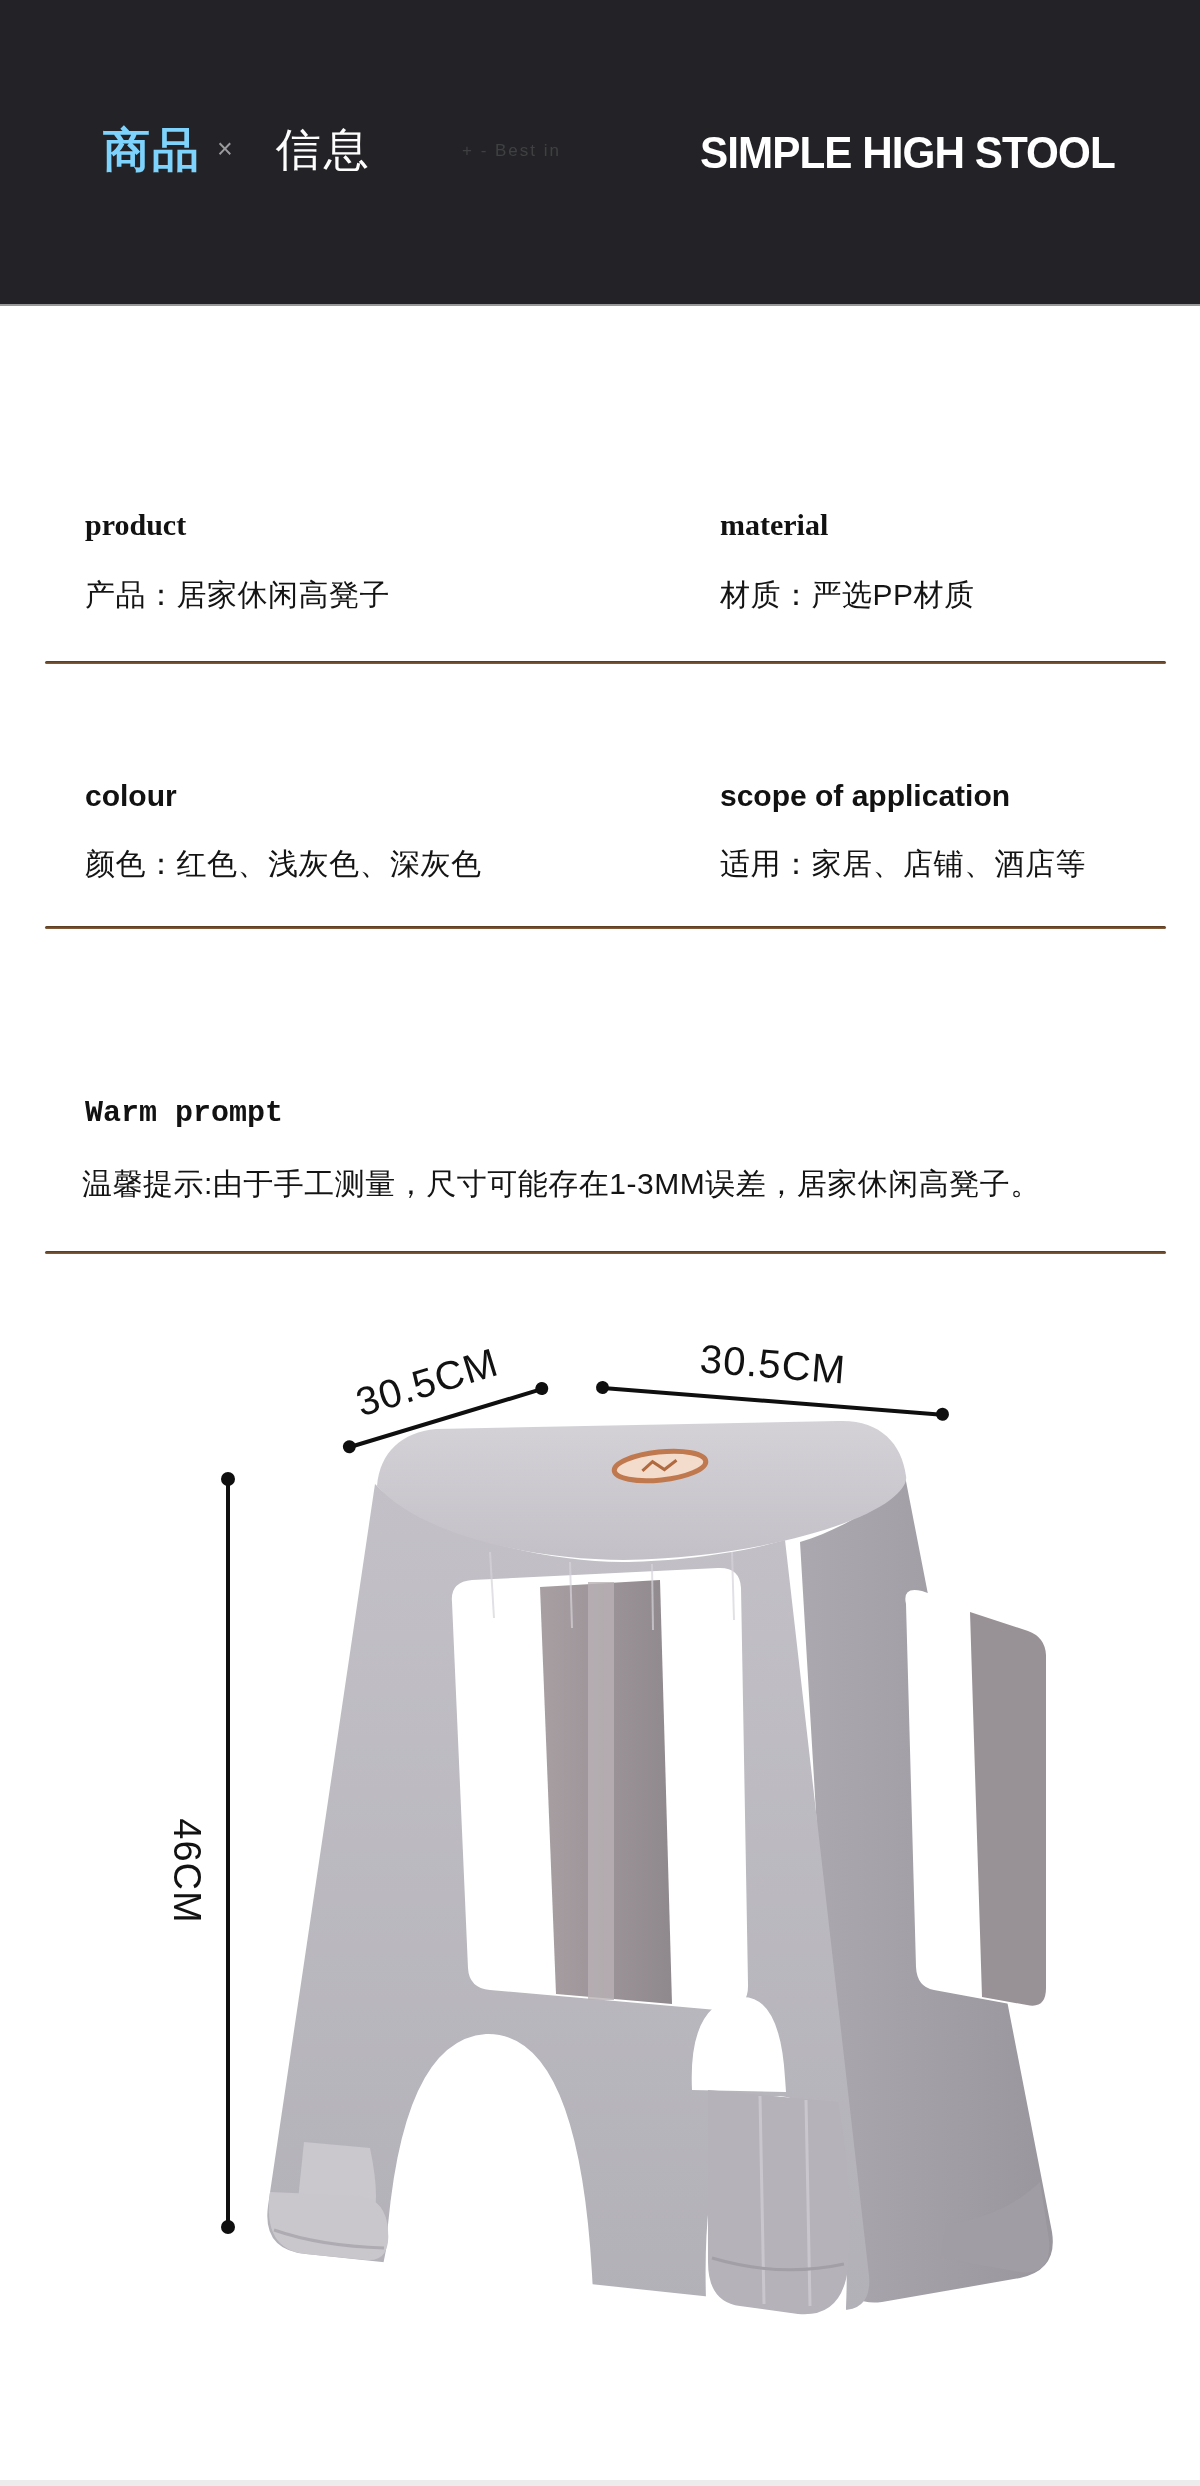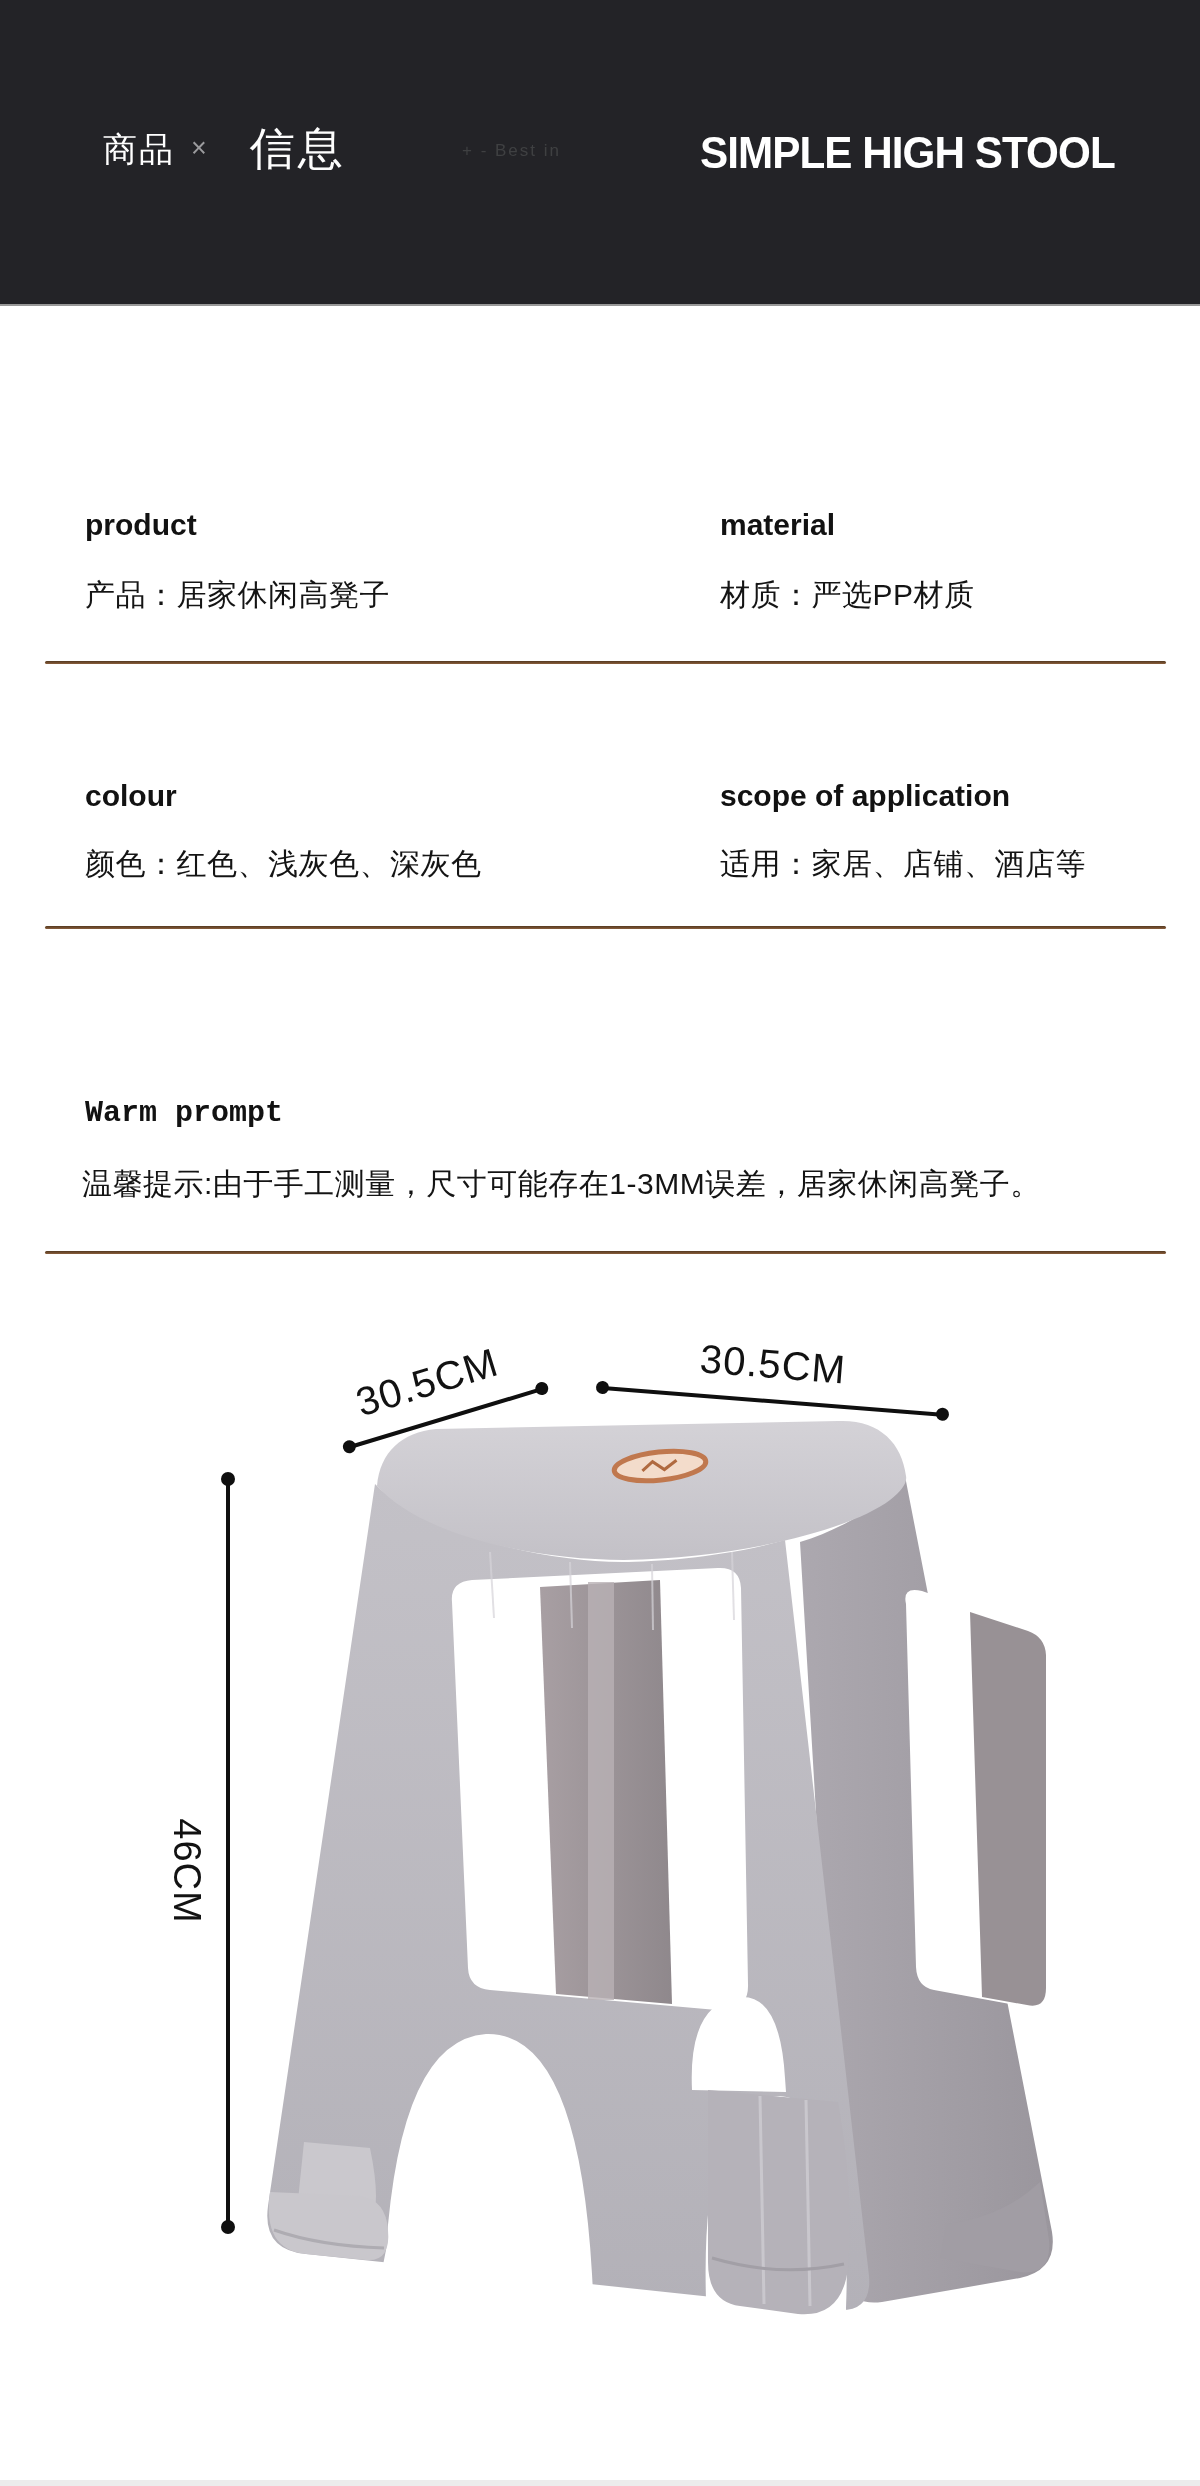--- a/index.html
+++ b/index.html
@@ -8,38 +8,38 @@
     font-family:"Liberation Sans", sans-serif;color:#141414;overflow:hidden;
   }
   
   .header{
     position:absolute;left:0;top:0;width:1200px;height:304px;
     background:#232327;border-bottom:2px solid #989898;
   }
   .brand-left{
     position:absolute;left:103px;top:126px;display:flex;align-items:center;line-height:1;
   }
-  .brand-primary{font-size:34px;font-weight:400;color:#ffffff;letter-spacing:2px;}
+  .brand-primary{font-size:47px;font-weight:700;color:#7dd3fc;letter-spacing:2px;}
   .brand-sep{font-size:27px;color:#9b9b9e;margin:0 16px;font-weight:400;}
   .brand-secondary{font-size:45px;font-weight:500;color:#fdfdfd;letter-spacing:3px;margin-left:27px;}
   .tagline{
     position:absolute;left:462px;top:142px;font-size:17px;color:#3f4042;
     letter-spacing:2px;line-height:1;font-weight:500;
   }
   .page-title{
     position:absolute;left:700px;top:131px;width:410px;line-height:1;
     font-size:44px;font-weight:800;color:#ffffff;letter-spacing:-1px;
     transform:scaleX(0.96);transform-origin:left center;white-space:nowrap;
   }
   
   .spec-heading{position:absolute;font-size:30px;font-weight:800;color:#121212;line-height:1.1;}
   .spec-detail{position:absolute;font-size:30px;font-weight:400;color:#141414;line-height:1.2;letter-spacing:0.5px;}
   .col-left{left:85px;}
   .col-right{left:720px;}
-  .row1-h{top:508px;} .row1-d{top:577px;}
+  .row1-h{top:508px;font-family:Liberation Serif, serif;} .row1-d{top:577px;}
   .row2-h{top:779px;} .row2-d{top:846px;}
   .divider{
     position:absolute;left:45px;width:1121px;height:3px;
     background:linear-gradient(180deg,#53381f,#8a5e3c);border-radius:2px;
   }
   .divider-1{top:661px;} .divider-2{top:926px;} .divider-3{top:1251px;}
   .warm-h{top:1097px;font-family:Liberation Mono, monospace;}
   .warm-d{top:1166px;left:82px;width:1080px;}
   
   .dim-line{

